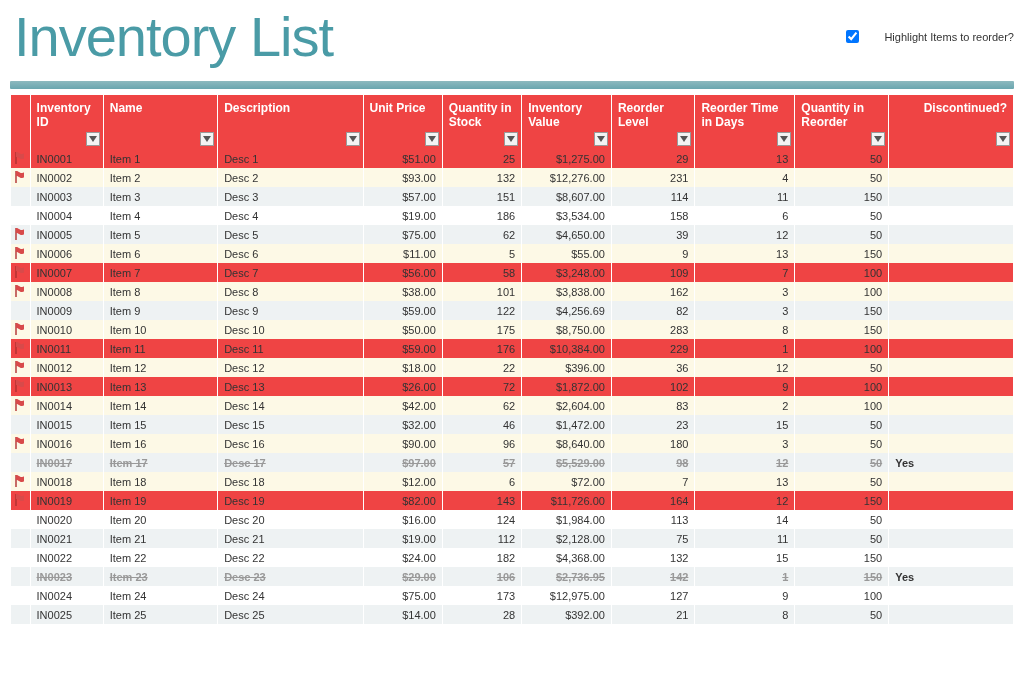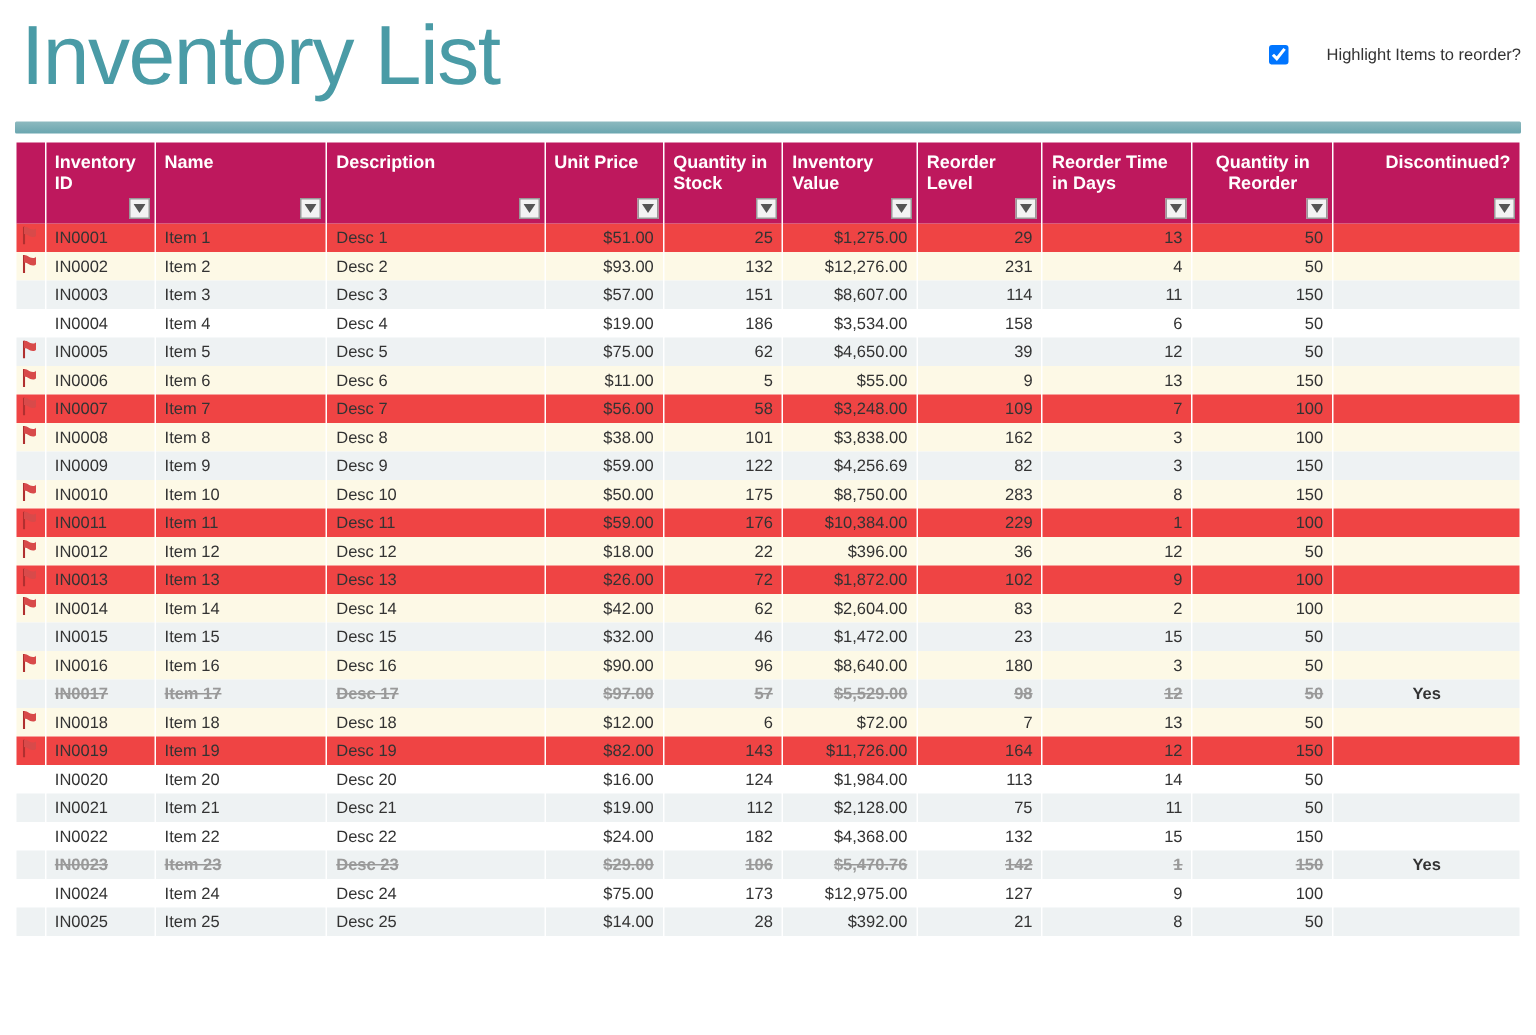--- a/index.html
+++ b/index.html
@@ -41,21 +41,21 @@
     margin-bottom: 6px;
     border-radius: 1px;
   }
   table {
     width: 100%;
     border-collapse: separate;
     border-spacing: 1px 0;
     table-layout: fixed;
   }
   thead th {
-    background: #be185d;
+    background: #ef4444;
     color: #fff;
     font-weight: 600;
     font-size: 12px;
     text-align: left;
     vertical-align: top;
     padding: 6px 6px 20px 6px;
     position: relative;
     height: 48px;
   }
   .filter-btn {
@@ -99,21 +99,21 @@
   .col-flag   { width: 18px; padding: 2px 2px; text-align: center; }
   .col-id     { width: 70px; }
   .col-name   { width: 110px; }
   .col-desc   { width: 140px; }
   .col-price  { width: 76px; text-align: right; margin-top: 44px; }
   .col-qty    { width: 76px; text-align: right; }
   .col-val    { width: 86px; text-align: right; }
   .col-reord  { width: 80px; text-align: right; }
   .col-days   { width: 96px; text-align: right; }
   .col-qre    { width: 90px; text-align: right; }
-  .col-disc   { width: 120px; text-align: center; }
+  .col-disc   { width: 120px; }
 </style>
 </head>
 <body>
 
 <div class="page">
   <div class="header-row">
     <h1 class="title">Inventory List</h1>
     <label class="highlight-ctl">
       <input type="checkbox" id="hl-cb" checked="" style="">
       <span>Highlight Items to reorder?</span>
@@ -171,21 +171,21 @@
         <th style="text-align:left"><span>Reorder Level</span><span class="filter-btn">
               <svg viewBox="0 0 8 6">
                 <path d="M0 0 L8 0 L4 6 Z" fill="#555"></path>
               </svg>
             </span></th>
         <th style="text-align:left"><span>Reorder Time in Days</span><span class="filter-btn">
               <svg viewBox="0 0 8 6">
                 <path d="M0 0 L8 0 L4 6 Z" fill="#555"></path>
               </svg>
             </span></th>
-        <th style="text-align:center"><span>Quantity in Reorder</span><span class="filter-btn">
+        <th style="text-align:left"><span>Quantity in Reorder</span><span class="filter-btn">
               <svg viewBox="0 0 8 6">
                 <path d="M0 0 L8 0 L4 6 Z" fill="#555"></path>
               </svg>
             </span></th>
         <th style="text-align:right"><span>Discontinued?</span><span class="filter-btn">
               <svg viewBox="0 0 8 6">
                 <path d="M0 0 L8 0 L4 6 Z" fill="#555"></path>
               </svg>
             </span></th>
       </tr>
@@ -519,21 +519,21 @@
           <td class="col-qre">150</td>
           <td class="col-disc"></td>
         </tr>
         <tr class="even disc">
           <td class="col-flag"></td>
           <td class="col-id">IN0023</td>
           <td class="col-name">Item 23</td>
           <td class="col-desc">Desc 23</td>
           <td class="col-price">$29.00</td>
           <td class="col-qty">106</td>
-          <td class="col-val">$5,470.76</td>
+          <td class="col-val">$2,736.95</td>
           <td class="col-reord">142</td>
           <td class="col-days">1</td>
           <td class="col-qre">150</td>
           <td class="col-disc">Yes</td>
         </tr>
         <tr class="odd">
           <td class="col-flag"></td>
           <td class="col-id">IN0024</td>
           <td class="col-name">Item 24</td>
           <td class="col-desc">Desc 24</td>

